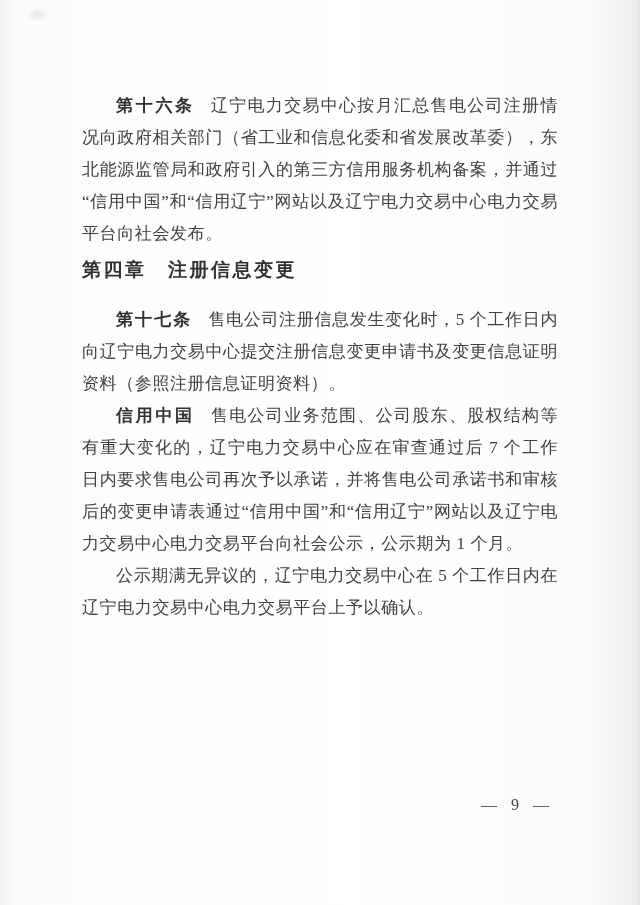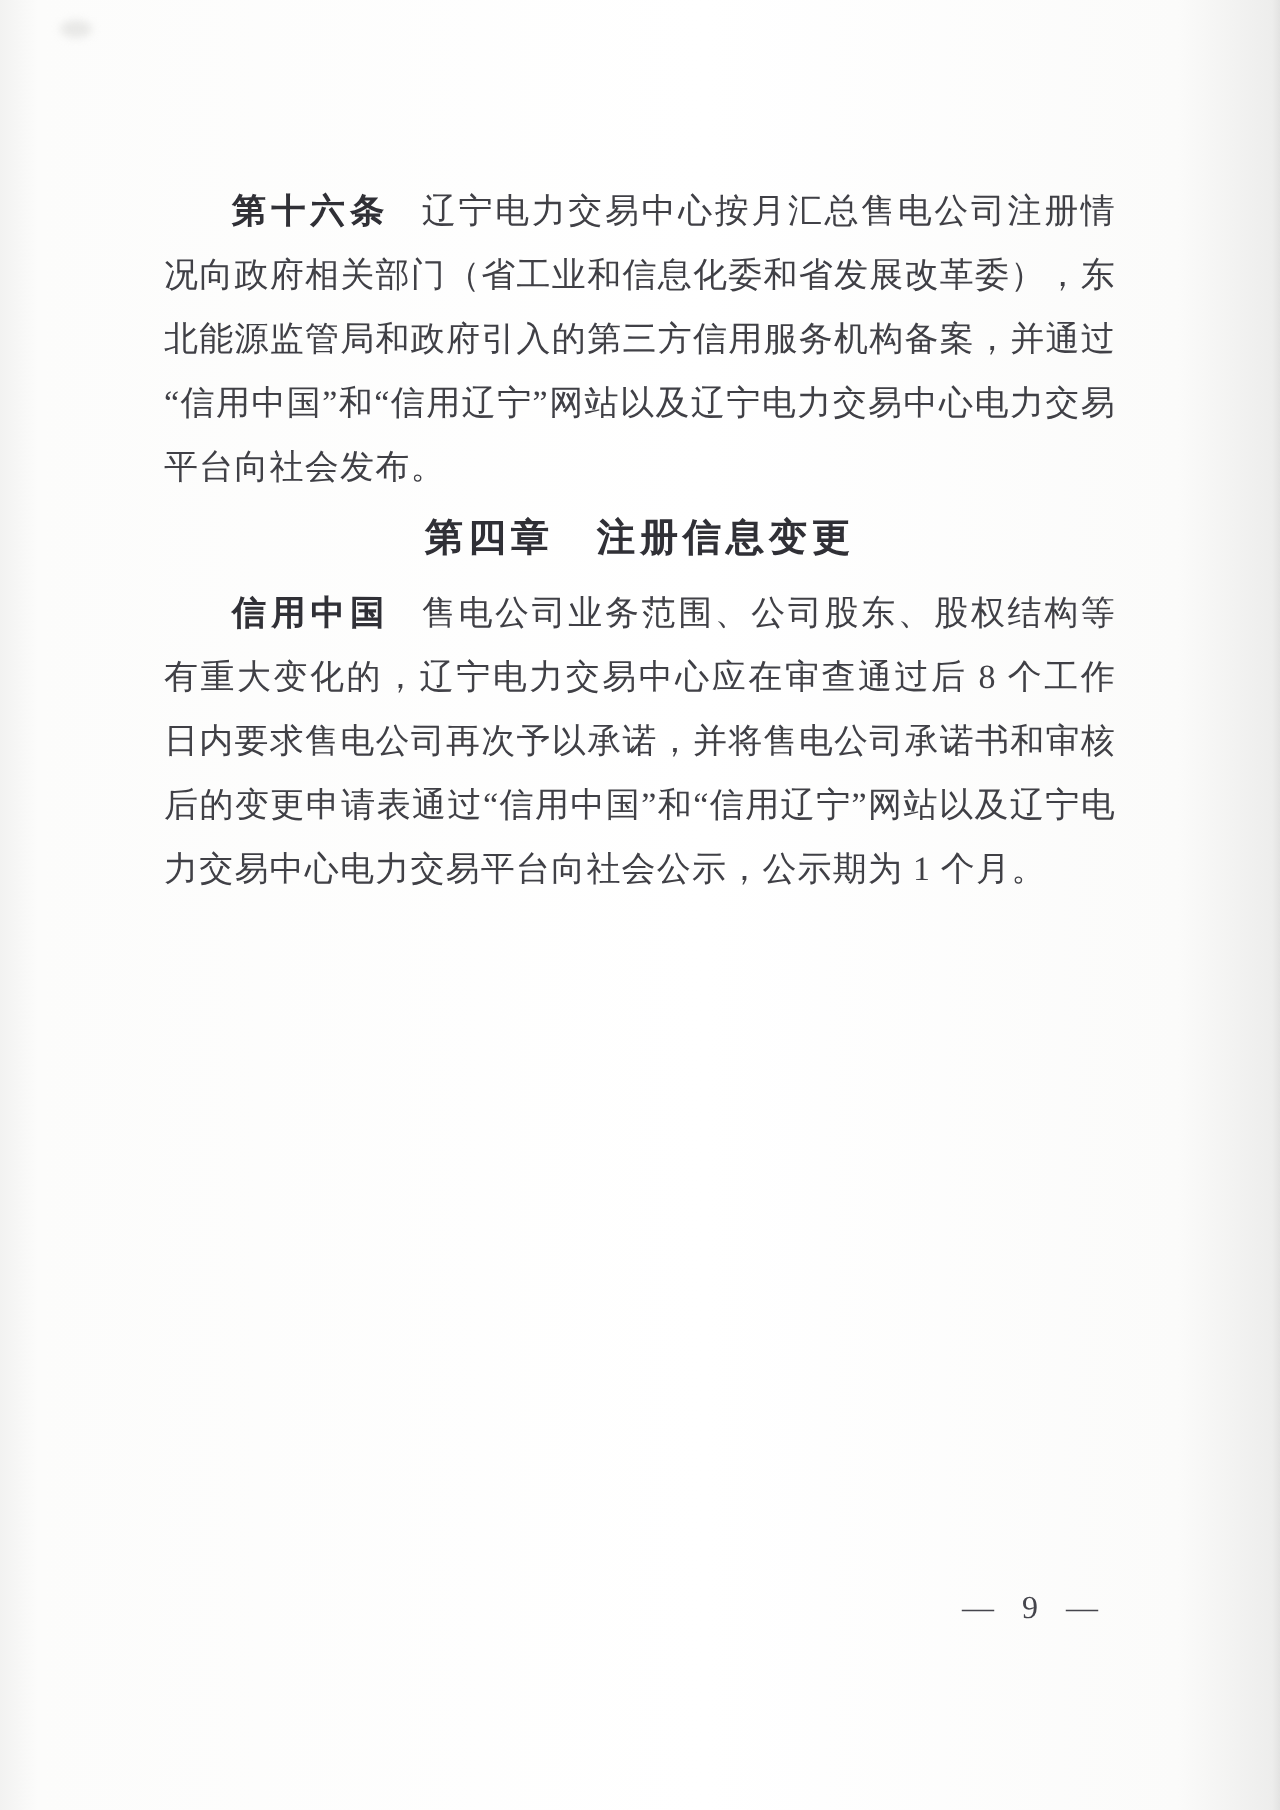--- a/index.html
+++ b/index.html
@@ -47,25 +47,25 @@
     text-indent: 2em;
     color: #404046;
   }
   .article-label {
     font-weight: bold;
     color: #303036;
     margin-right: 0.95em;
     letter-spacing: 2px;
   }
   .chapter-heading {
-    margin: 3px 0 5px 0;
+    margin: 3px 0 18px 0;
     font-size: 19px;
     font-weight: bold;
     line-height: 33px;
-    text-align: center;
+    text-align: left;
     text-indent: 0;
     letter-spacing: 2.5px;
     color: #303036;
   }
   .page-footer {
     position: absolute;
     top: 795px;
     right: 86px;
     font-size: 16px;
     line-height: 20px;
@@ -79,21 +79,23 @@
 
 <div class="page">
   <div class="smudge"></div>
 
   <div class="content">
 
     <p class="para"><span class="article-label">第十六条</span><span>辽宁电力交易中心按月汇总售电公司注册情况向政府相关部门（省工业和信息化委和省发展改革委），东北能源监管局和政府引入的第三方信用服务机构备案，并通过“信用中国”和“信用辽宁”网站以及辽宁电力交易中心电力交易平台向社会发布。</span></p>
 
     <h2 class="chapter-heading">第四章　注册信息变更</h2>
 
+    <p class="para"><span class="article-label">第十七条</span><span>售电公司注册信息发生变化时，5 个工作日内向辽宁电力交易中心提交注册信息变更申请书及变更信息证明资料（参照注册信息证明资料）。</span></p>
 
 
-    <p class="para"><span class="article-label">信用中国</span><span>售电公司业务范围、公司股东、股权结构等有重大变化的，辽宁电力交易中心应在审查通过后 8 个工作日内要求售电公司再次予以承诺，并将售电公司承诺书和审核后的变更申请表通过“信用中国”和“信用辽宁”网站以及辽宁电力交易中心电力交易平台向社会公示，公示期为 1 个月。</span></p>
+    <p class="para"><span class="article-label">信用中国</span><span>售电公司业务范围、公司股东、股权结构等有重大变化的，辽宁电力交易中心应在审查通过后 7 个工作日内要求售电公司再次予以承诺，并将售电公司承诺书和审核后的变更申请表通过“信用中国”和“信用辽宁”网站以及辽宁电力交易中心电力交易平台向社会公示，公示期为 1 个月。</span></p>
 
+    <p class="para"><span>公示期满无异议的，辽宁电力交易中心在 5 个工作日内在辽宁电力交易中心电力交易平台上予以确认。</span></p>
 
   </div>
 
   <div class="page-footer">— 9 —</div>
 </div>
 
 </body></html>

